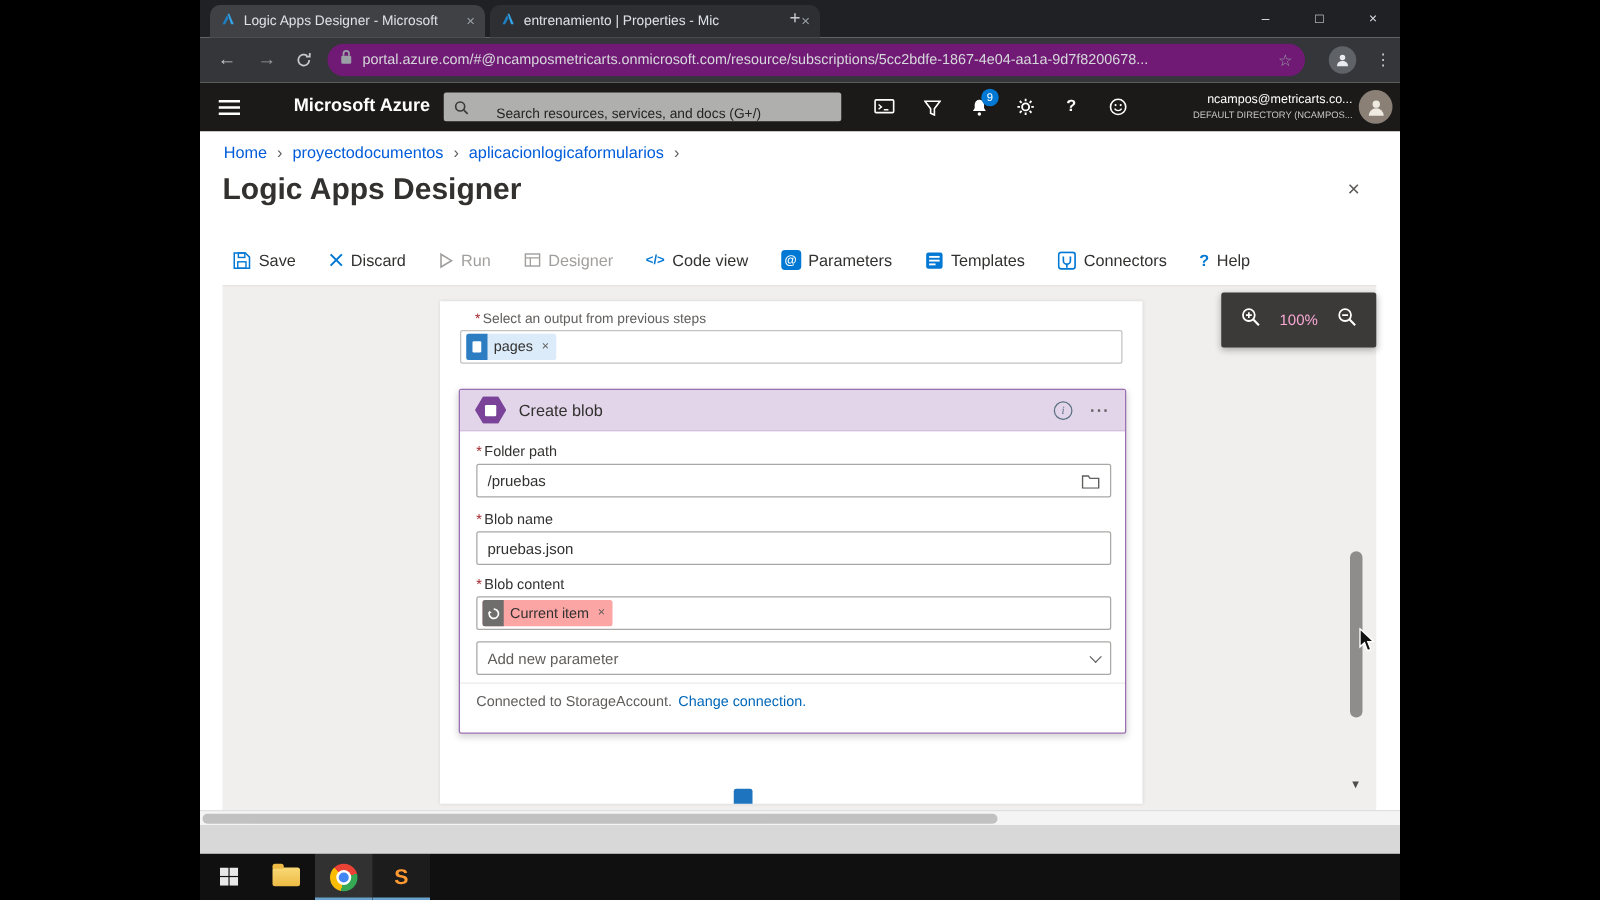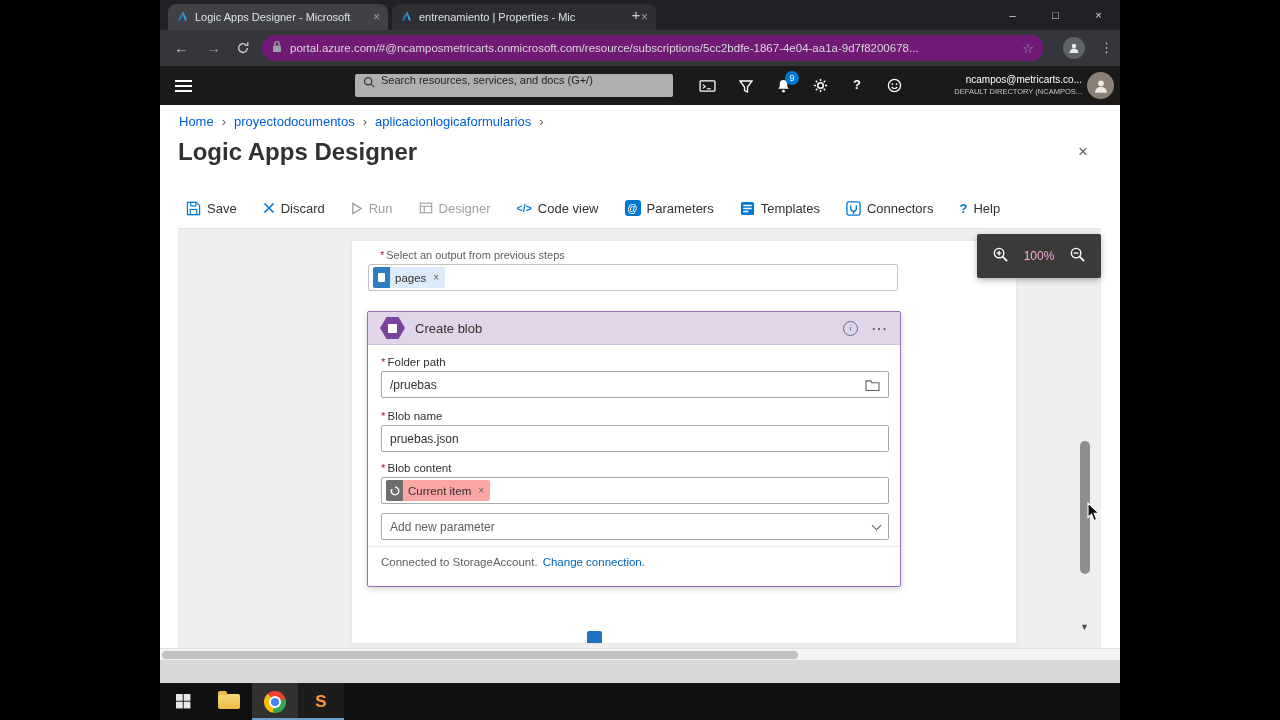--- a/index.html
+++ b/index.html
@@ -28,21 +28,21 @@
   #urltext{flex:1;font-size:11.5px;color:#d6d8db;white-space:nowrap;overflow:hidden}
   #star{color:#9aa0a6;font-size:13px;flex:none}
   #abavatar{position:absolute;left:903px;top:7px;width:22px;height:22px;border-radius:50%;background:#5f6368;display:flex;align-items:center;justify-content:center;overflow:hidden}
   #abdots{position:absolute;left:940px;top:10px;color:#c6c9cc;font-size:13px}
 
   
   #azheader{position:absolute;left:0;top:66px;width:960px;height:39px;background:#1b1a19}
   #hamburger{position:absolute;left:15px;top:14px;width:17px}
   #hamburger span{display:block;height:2px;background:#fff;margin-bottom:3px}
   #azbrand{position:absolute;left:75px;top:0;height:39px;line-height:39px;color:#fff;font-size:14.5px;font-weight:bold}
-  #azsearch{position:absolute;left:195px;top:8px;width:318px;height:23px;background:rgba(255,255,255,.65);border-radius:2px;display:flex;align-items:flex-start;padding:0 8px;gap:6px}
+  #azsearch{position:absolute;left:195px;top:8px;width:318px;height:23px;background:rgba(255,255,255,.65);border-radius:2px;display:flex;align-items:flex-end;padding:0 8px;gap:22px}
   #azsearch input{flex:1;border:none;outline:none;background:transparent;font-size:11px;color:#1f1e1d;font-family:inherit}
   #azsearch input::placeholder{color:#252423;opacity:1}
   .azic{position:absolute}
   #ic-shell{left:539px;top:13px}
   #ic-filter{left:579px;top:13px}
   #ic-bell{left:616px;top:12px}
   #bellbadge{position:absolute;left:625px;top:5px;width:14px;height:14px;border-radius:50%;background:#0078d4;color:#fff;font-size:9px;display:flex;align-items:center;justify-content:center}
   #ic-gear{left:653px;top:12px}
   #ic-help{left:693px;top:11px;color:#fff;font-size:13px;font-weight:bold}
   #ic-smile{left:727px;top:12px}
@@ -62,21 +62,21 @@
   #cmdbar{position:absolute;left:26px;top:198px;height:20px;display:flex;align-items:center;gap:26px}
   .cmd{display:flex;align-items:center;gap:6px;font-size:13px;color:#323130;white-space:nowrap}
   .cmd.dis{color:#a19f9d}
   .cmd .ic{display:flex;align-items:center}
   .cv{color:#0078d4;font-weight:bold;font-size:10.5px}
   .q{color:#0078d4;font-weight:bold;font-size:13px}
   .param-icon{width:16px;height:16px;background:#0078d4;border-radius:3px;color:#fff;font-size:10px;font-weight:bold;display:flex;align-items:center;justify-content:center}
 
   
   #canvas{position:absolute;left:18px;top:228px;width:923px;height:420px;background:#f0efee;border-top:1px solid #e5e3e1}
-  #flowcol{position:absolute;left:174px;top:12px;width:664px;height:402px;background:#fff;overflow:hidden;box-shadow:0 0 3px rgba(0,0,0,.10)}
+  #flowcol{position:absolute;left:174px;top:12px;width:562px;height:402px;background:#fff;overflow:hidden;box-shadow:0 0 3px rgba(0,0,0,.10)}
   #outlabel{position:absolute;left:28px;top:8px;font-size:11px;color:#605e5c}
   .req{color:#a4262c;margin-right:2px}
   #outinput{position:absolute;left:16px;top:23px;width:530px;height:27px;border:1px solid #c4c2c0;border-radius:2px;background:#fff;display:flex;align-items:center;padding:0 4px}
   .token{display:inline-flex;align-items:center;gap:5px;height:21px;border-radius:2px;padding-right:6px;font-size:11.5px;color:#323130}
   .token-blue{background:#dcebf9}
   .token-gray{background:#fca5a5}
   .tokicon{width:17px;height:21px;border-radius:2px 0 0 2px;display:flex;align-items:center;justify-content:center}
   .tokicon-blue{background:#2d7dc2}
   .tokicon-gray{background:#6f6e6d}
   .tokdoc{width:7px;height:9px;background:#fff;border-radius:1px}
@@ -178,20 +178,21 @@
       </div>
     <span id="abdots">⋮</span>
   </div>
 
   <div id="azheader">
     <div id="hamburger">
         <span></span>
         <span></span>
         <span></span>
       </div>
+    <div id="azbrand">Microsoft Azure</div>
     <div id="azsearch">
       <span><svg width="12" height="12" viewBox="0 0 14 14">
             <circle cx="6" cy="6" r="4.2" fill="none" stroke="#3b3a39" stroke-width="1.5"></circle>
             <path d="M9.2 9.2 L13 13" stroke="#3b3a39" stroke-width="1.5"></path>
           </svg></span>
       <input placeholder="Search resources, services, and docs (G+/)" style="">
     </div>
     <span class="azic" id="ic-shell"><svg width="17" height="13" viewBox="0 0 18 14">
           <rect x="1" y="1" width="16" height="11" rx="1" fill="none" stroke="#fff" stroke-width="1.4"></rect>
           <path d="M4 5l2.5 2L4 9" stroke="#fff" fill="none" stroke-width="1.2"></path>

